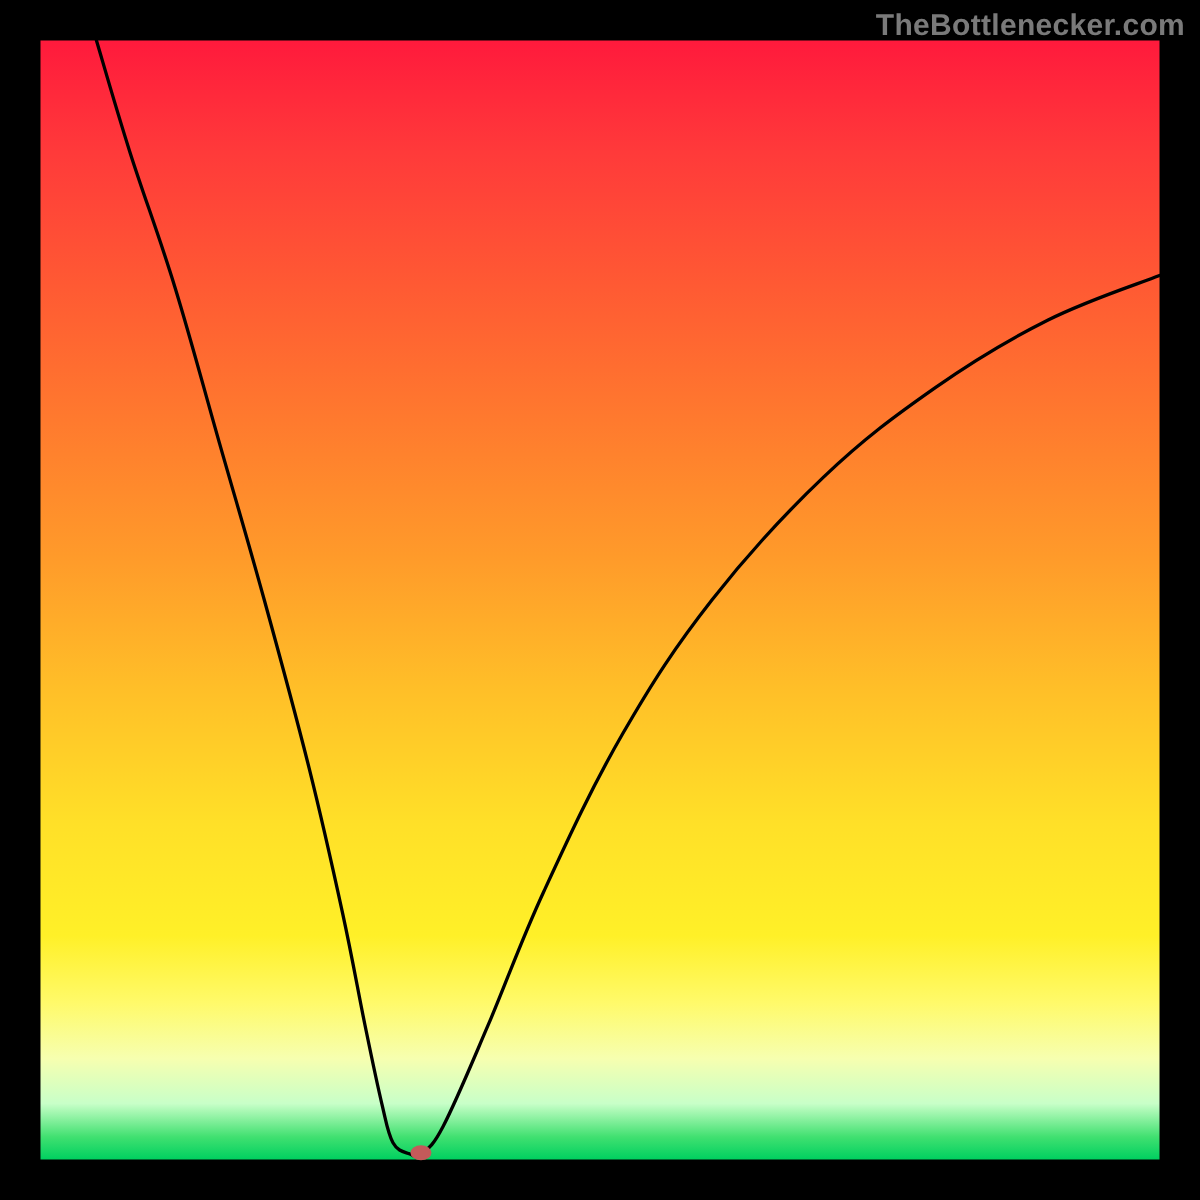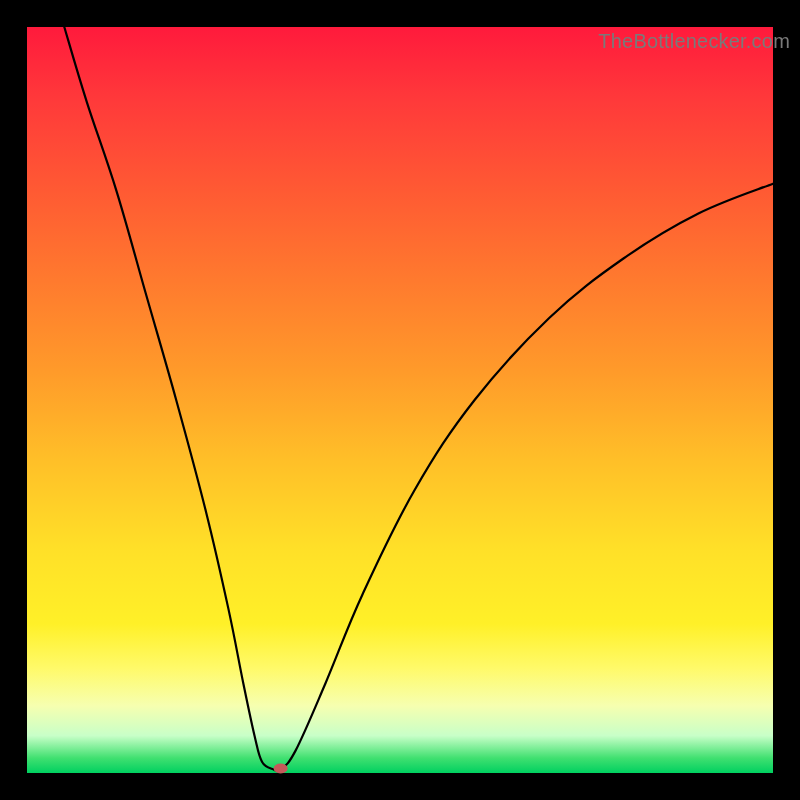--- a/index.html
+++ b/index.html
@@ -56,25 +56,24 @@
   }
   .dot {
     fill: #c45a5a;
     stroke: none;
   }
   .watermark {
     position: absolute;
     top: 6px;
     right: 10px;
     font-size: 20px;
-    font-weight: 400;
+    font-weight: 700;
     color: #7a7a7a;
     letter-spacing: 0.2px;
     user-select: none;
-    margin-top: 24px;
   }
 </style>
 </head>
 <body>
 
 <div class="frame">
 
   <div class="plot-area">
     <svg class="curve-svg" viewBox="0 0 746 746">
       <path id="bottleneck-curve" class="curve-path" d="M 37.30 0.00 C 41.40 13.68, 50.11 44.51, 59.68 74.60 C 69.25 104.69, 78.58 128.56, 89.52 164.12 C 100.46 199.68, 108.42 230.27, 119.36 268.56 C 130.30 306.85, 138.26 333.34, 149.20 373.00 C 160.14 412.66, 169.47 446.61, 179.04 484.90 C 188.61 523.19, 194.58 550.42, 201.42 581.88 C 208.26 613.34, 211.55 633.23, 216.34 656.48 C 221.13 679.73, 224.11 694.34, 227.53 708.70 C 230.95 723.06, 231.57 728.66, 234.99 734.81 C 238.41 740.96, 242.76 740.90, 246.18 742.27 C 249.60 743.64, 249.54 745.69, 253.64 742.27 C 257.74 738.85, 260.35 739.35, 268.56 723.62 C 276.77 707.89, 286.09 685.20, 298.40 656.48 C 310.71 627.76, 319.29 602.52, 335.70 566.96 C 352.11 531.40, 367.41 498.08, 387.92 462.52 C 408.44 426.96, 422.98 404.46, 447.60 373.00 C 472.22 341.54, 494.85 316.93, 522.20 290.94 C 549.55 264.95, 569.45 250.41, 596.80 231.26 C 624.15 212.11, 644.05 200.18, 671.40 186.50 C 698.75 172.82, 732.32 162.13, 746.00 156.66"></path>

